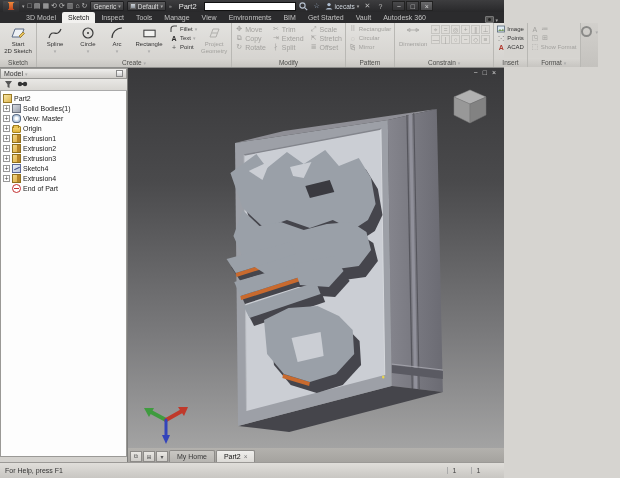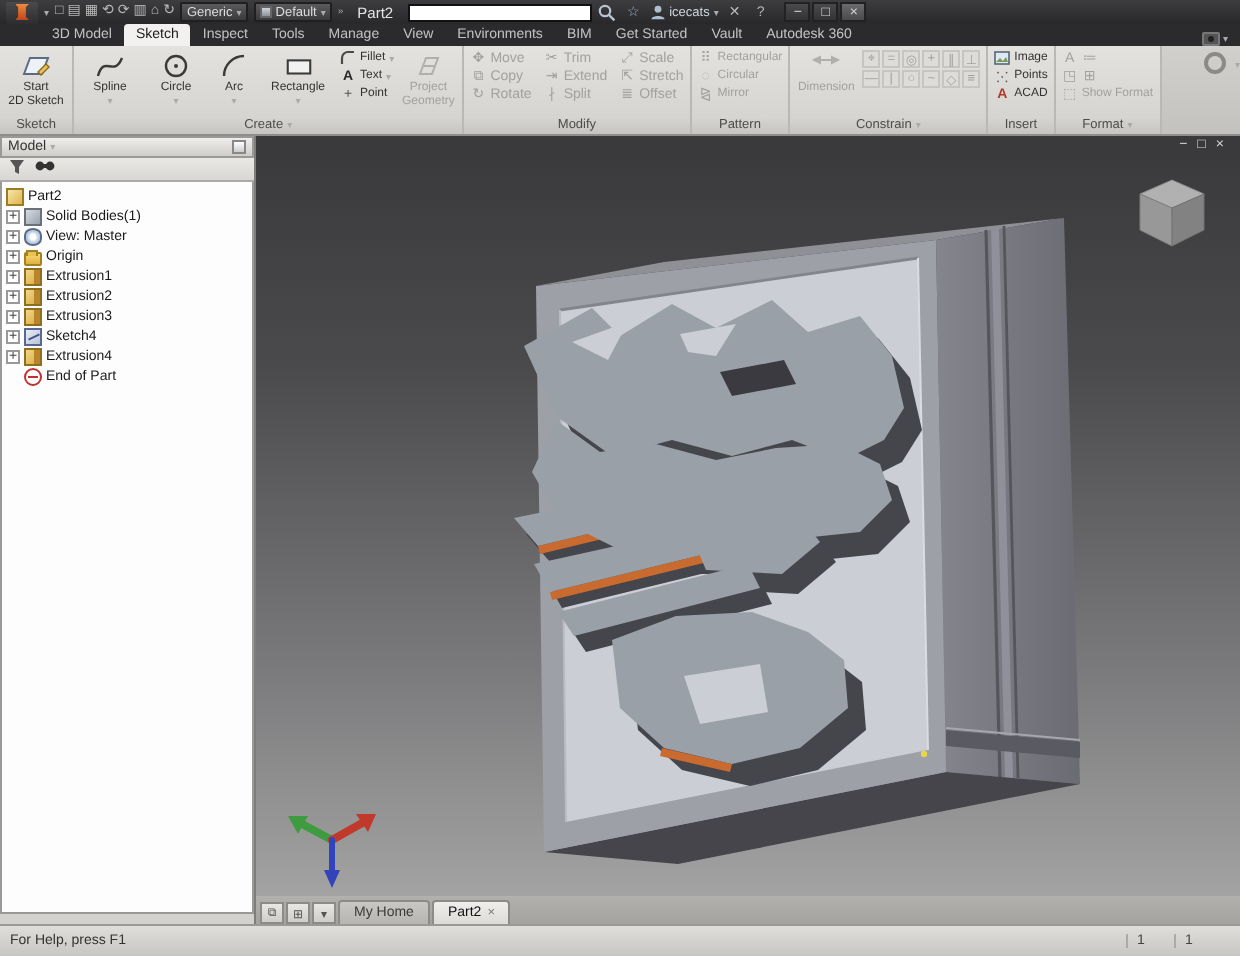--- a/index.html
+++ b/index.html
@@ -1,19 +1,19 @@
 <!DOCTYPE html>
 <html><head>
 <meta charset="utf-8">
 <style>
   * { margin:0; padding:0; box-sizing:border-box; }
   html,body { width:620px; height:478px; overflow:hidden; }
   body { font-family:"Liberation Sans", sans-serif; font-size:7px; color:#222;
          background:#d6d4d0; cursor:default; }
-  .app { width:620px; height:478px; display:flex; flex-direction:column; }
+  .app { width:504px; height:478px; display:flex; flex-direction:column; }
 
   
   .titlebar { height:12px; background:linear-gradient(#3d3d3f,#28282a);
               display:flex; align-items:center; gap:3px; padding:0 3px; color:#c9c9c9; }
   .appbtn { width:16px; height:11px; background:linear-gradient(#4a4a4c,#2d2d2f);
             display:flex; align-items:center; justify-content:center; border-radius:1px; }
   .applogo { width:7px; height:8px; background:linear-gradient(#f08a3c,#c2451d);
              clip-path:polygon(0 0,100% 0,78% 18%,78% 82%,100% 100%,0 100%,22% 82%,22% 18%); }
   .qat { display:flex; align-items:center; gap:2px; color:#b9b9b9; font-size:7px; }
   .qat span { display:inline-block; line-height:10px; }

